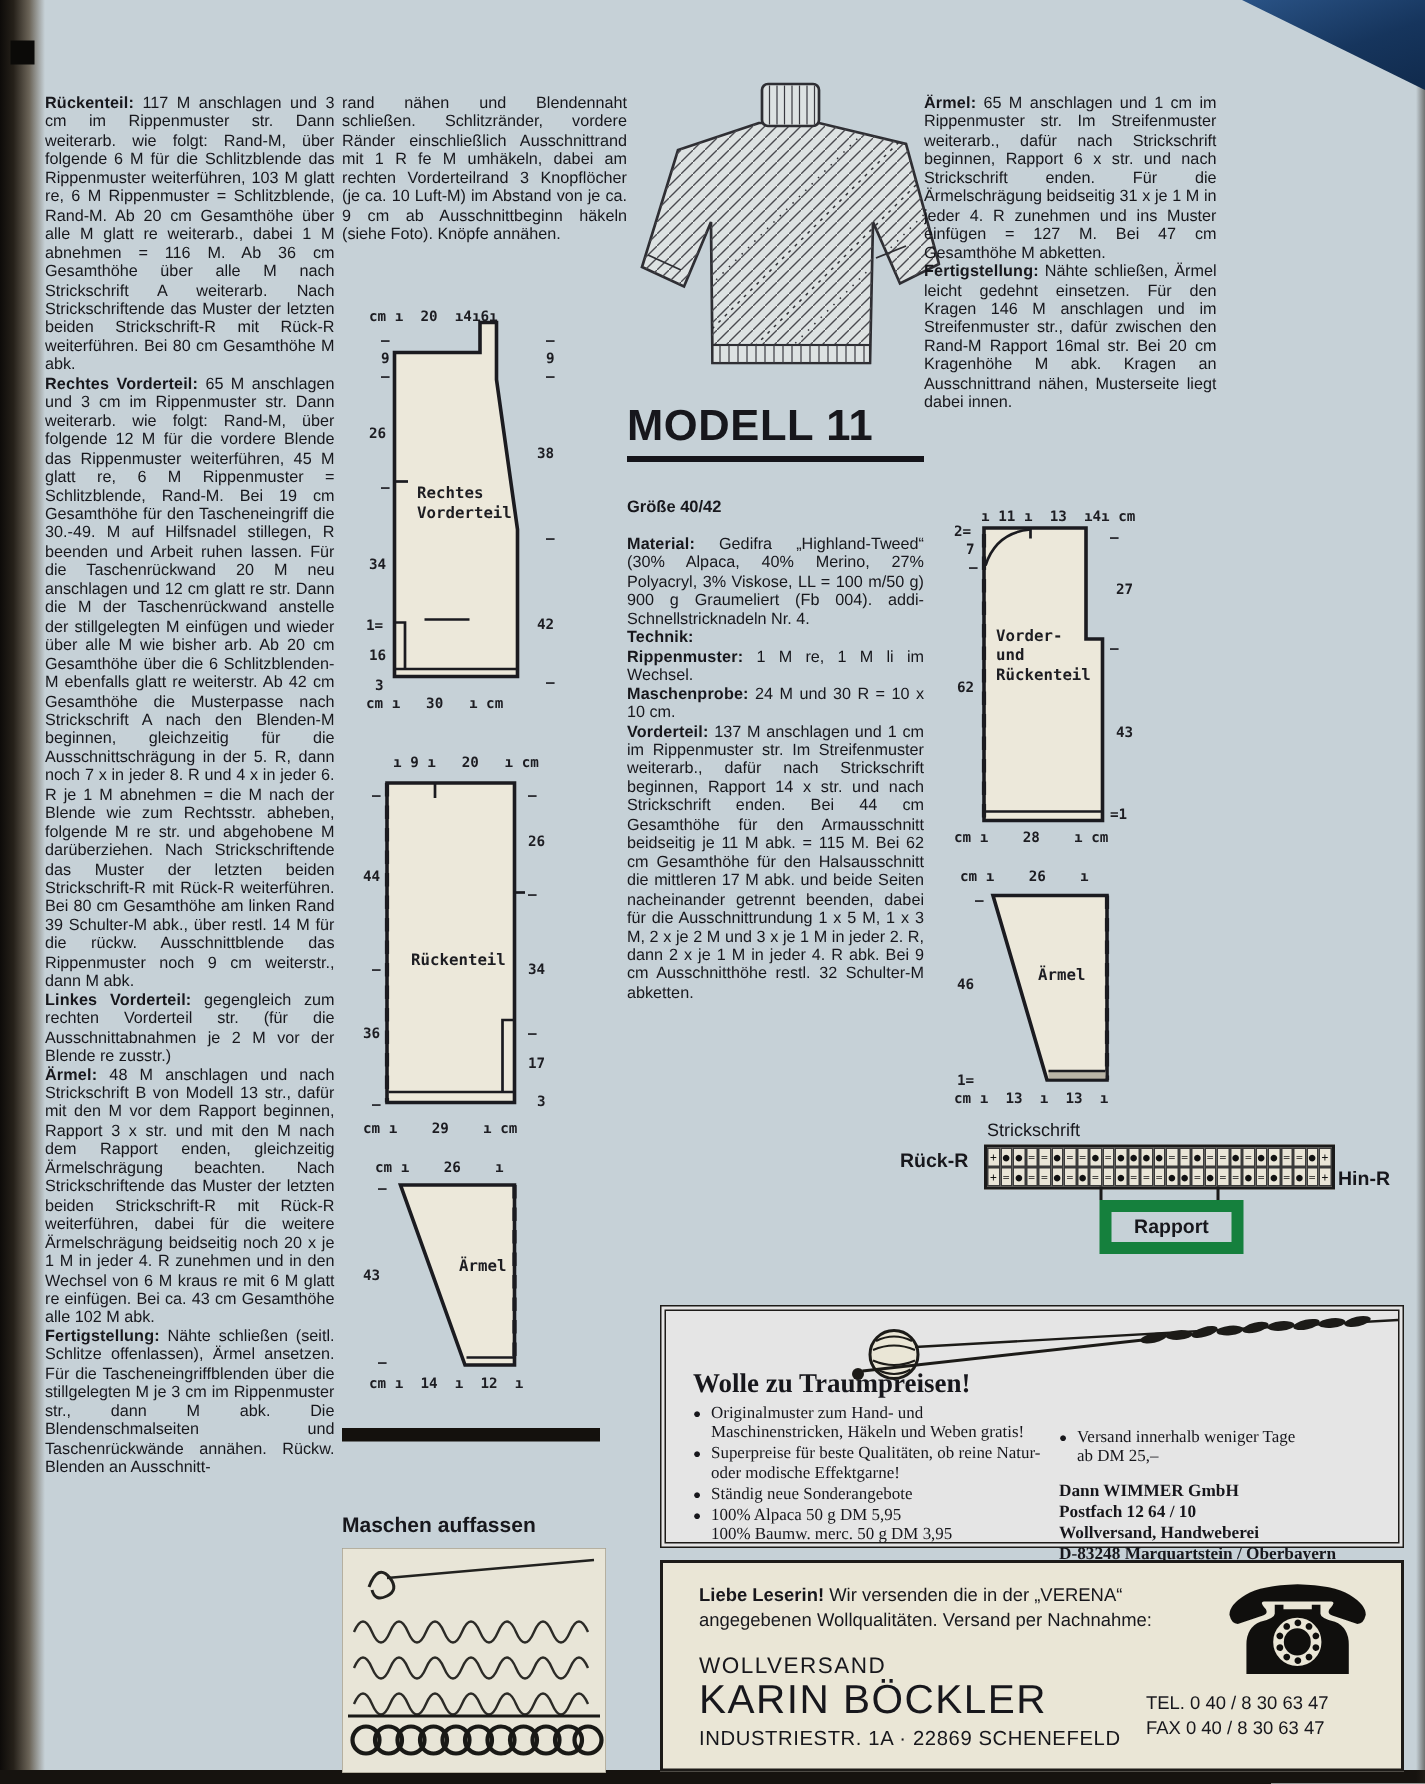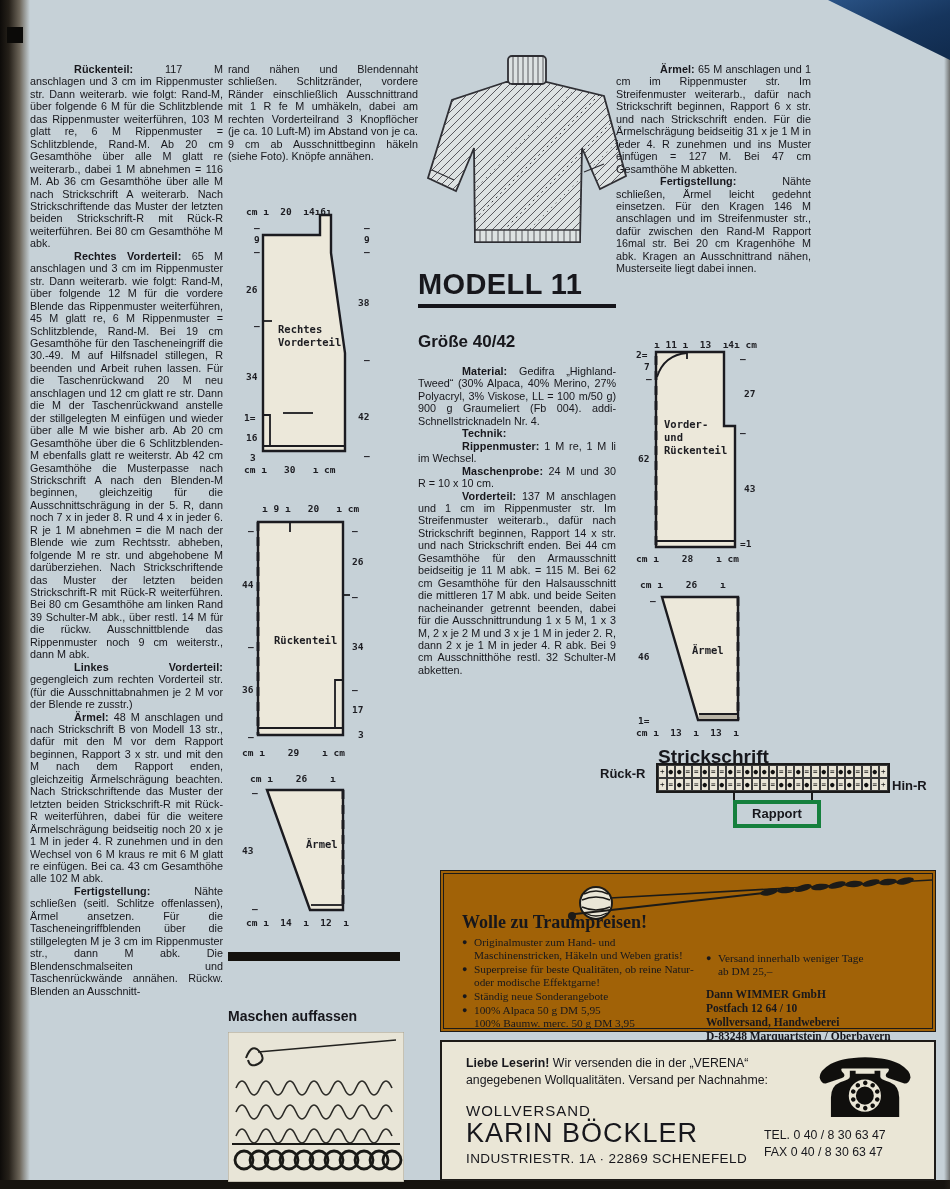--- a/index.html
+++ b/index.html
@@ -12,56 +12,56 @@
   .bottom-strip{position:absolute;left:0;top:1180px;width:950px;height:9px;background:#16130f;}
   .right-shadow{position:absolute;right:0;top:0;width:6px;height:1189px;
                 background:linear-gradient(270deg,rgba(40,35,28,.55),rgba(40,35,28,0));}
   .corner-triangle{position:absolute;right:0;top:0;width:122px;height:60px;
                    clip-path:polygon(0 0,100% 0,100% 100%);
                    background:linear-gradient(160deg,#2a5386 0%,#16355d 55%,#102a4c 100%);}
   
   .txt{position:absolute;font-size:10.8px;line-height:12.45px;text-align:justify;
        overflow:hidden;hyphens:auto;-webkit-hyphens:auto;}
   .txt p{margin:0;}
-  .txt p b{letter-spacing:.1px;padding-left:44px;}
+  .txt p b{letter-spacing:.1px;}
   .model-block{position:absolute;left:418px;top:268px;width:198px;}
   .model-title{font-size:29px;font-weight:bold;letter-spacing:.4px;margin:0 0 10px 0;
                border-bottom:4px solid #15151a;padding-bottom:3px;}
-  .model-size{font-size:17px;font-weight:bold;margin-bottom:13px;margin-top:24px;}
+  .model-size{font-size:11px;font-weight:bold;margin-bottom:13px;margin-top:24px;}
   
   .diagram{position:absolute;}
   .diagram svg{position:absolute;left:0;top:0;overflow:visible;}
   .dlabel{position:absolute;font-family:"DejaVu Sans Mono",monospace;font-size:9.5px;
           font-weight:bold;color:#1d1d22;white-space:pre;line-height:10px;}
   .dlabel.name{font-size:10.5px;white-space:pre-line;line-height:13px;}
   .shape{fill:#ece8da;stroke:#1b1b20;stroke-width:2.4;stroke-linejoin:miter;}
   .inner{fill:none;stroke:#1b1b20;stroke-width:1.8;}
   .dash{fill:none;stroke:#1b1b20;stroke-width:2.8;stroke-dasharray:9 6;}
   
   .black-bar{position:absolute;left:228px;top:952px;width:172px;height:9px;background:#14110d;}
   .maschen-heading{position:absolute;left:228px;top:1008px;font-size:14px;font-weight:bold;}
   
   .legend{position:absolute;left:786px;top:664px;width:160px;}
   .legend .leg-h{font-size:13.5px;font-weight:bold;line-height:15px;}
   .legend .leg-items{margin-top:4px;font-size:12px;line-height:17px;}
   
   .ss{position:absolute;left:600px;top:746px;width:345px;height:84px;}
-  .ss .ss-title{position:absolute;left:58px;top:0;font-size:19px;font-weight:bold;}
+  .ss .ss-title{position:absolute;left:58px;top:0;font-size:12px;font-weight:normal;}
   .ss .ss-left{position:absolute;left:0;top:20px;font-size:13px;font-weight:bold;}
   .ss .ss-right{position:absolute;left:292px;top:32px;font-size:13px;font-weight:bold;}
   .ss-grid{position:absolute;left:56px;top:17px;border:2px solid #1a1a1a;background:#e9e5d7;}
   .ss-row{display:flex;}
   .ss-cell{width:8.5px;height:13px;box-sizing:border-box;border:0.5px solid #3a3a3a;
            font-size:7.5px;line-height:12px;text-align:center;color:#111;
            font-family:"DejaVu Sans Mono",monospace;}
   .ss-conn{position:absolute;width:2px;height:9px;background:#1a1a1a;top:45px;}
-  .ss-rapport{position:absolute;left:133px;top:54px;width:80px;height:20px;border:4px solid #15803d;
+  .ss-rapport{position:absolute;left:133px;top:54px;width:80px;height:20px;border:8px solid #15803d;
               background:#c6d1d7;text-align:center;font-size:13px;font-weight:bold;line-height:20px;}
   
-  .ad1{position:absolute;left:440px;top:870px;width:496px;height:162px;background:#a16207;
+  .ad1{position:absolute;left:440px;top:870px;width:496px;height:162px;background:#e5e5e5;
        border:4px double #1d1b18;box-sizing:border-box;font-family:"Liberation Serif",serif;}
   .ad1-title{position:absolute;left:18px;top:38px;font-size:18px;font-weight:bold;}
   .ad1-left{position:absolute;left:18px;top:62px;width:238px;font-size:11.3px;line-height:13px;}
   .ad1-right{position:absolute;left:262px;top:78px;width:222px;font-size:11.3px;line-height:13px;}
   .ad1-addr{margin-top:9px;font-weight:bold;font-size:11.5px;line-height:14px;}
   .bl{display:flex;margin-bottom:1px;}
   .bl .dot{width:12px;flex:none;font-size:9px;line-height:13px;}
   .bl .bt{white-space:pre-line;}
   .ad2{position:absolute;left:440px;top:1040px;width:496px;height:141px;background:#eae6d6;
        border:2px solid #1d1b18;box-sizing:border-box;}

